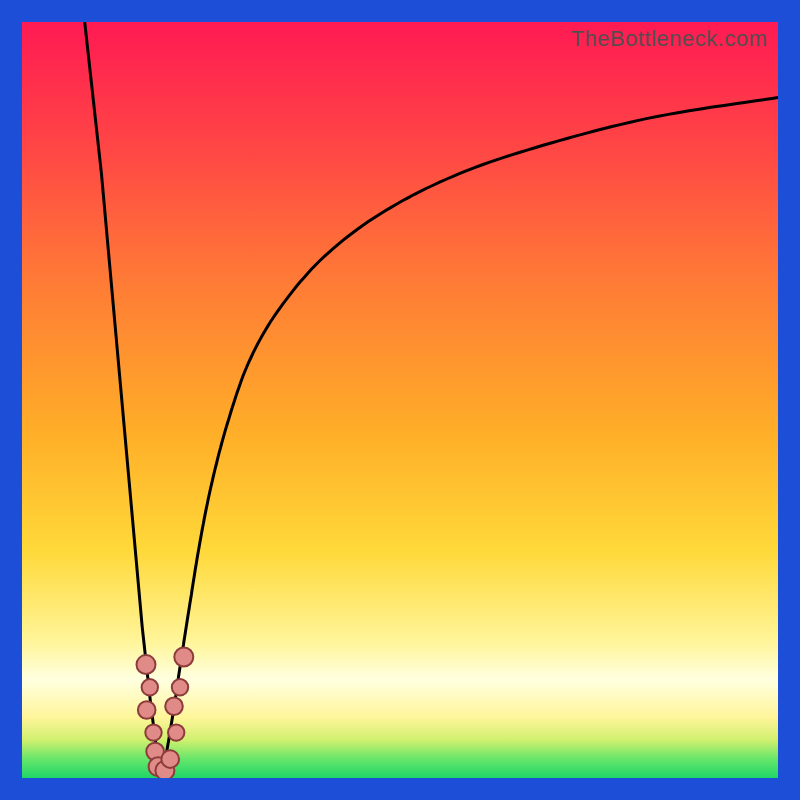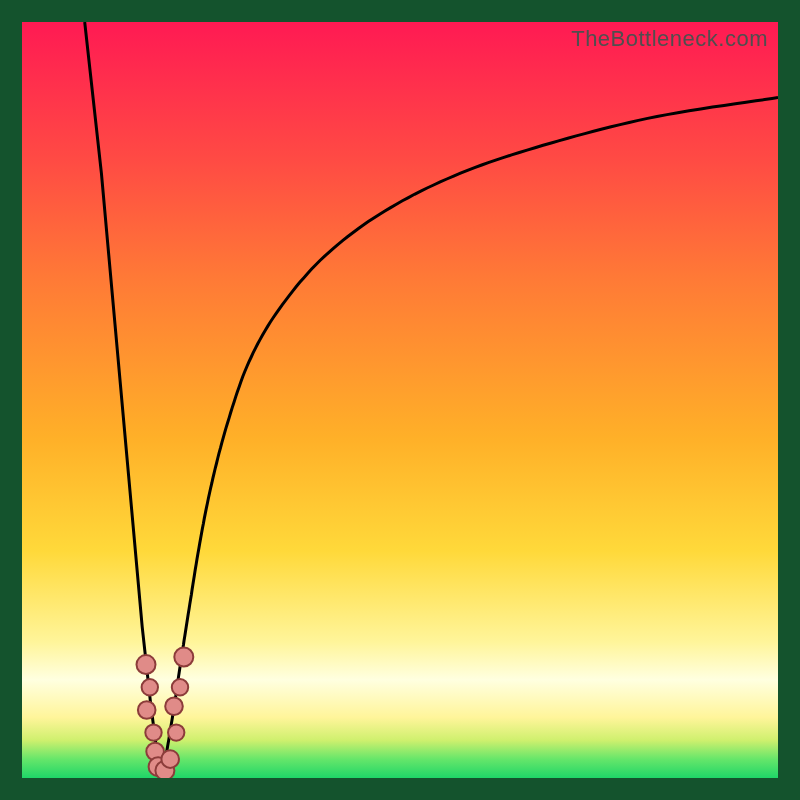--- a/index.html
+++ b/index.html
@@ -6,21 +6,21 @@
     margin: 0;
     padding: 0;
     width: 800px;
     height: 800px;
     overflow: hidden;
     font-family: Arial, Helvetica, sans-serif;
   }
   .frame {
     width: 800px;
     height: 800px;
-    background: #14532d;
+    background: #1d4ed8;
     position: relative;
   }
   .plot-area {
     position: absolute;
     left: 22px;
     top: 22px;
     width: 756px;
     height: 756px;
     
     background: linear-gradient(

